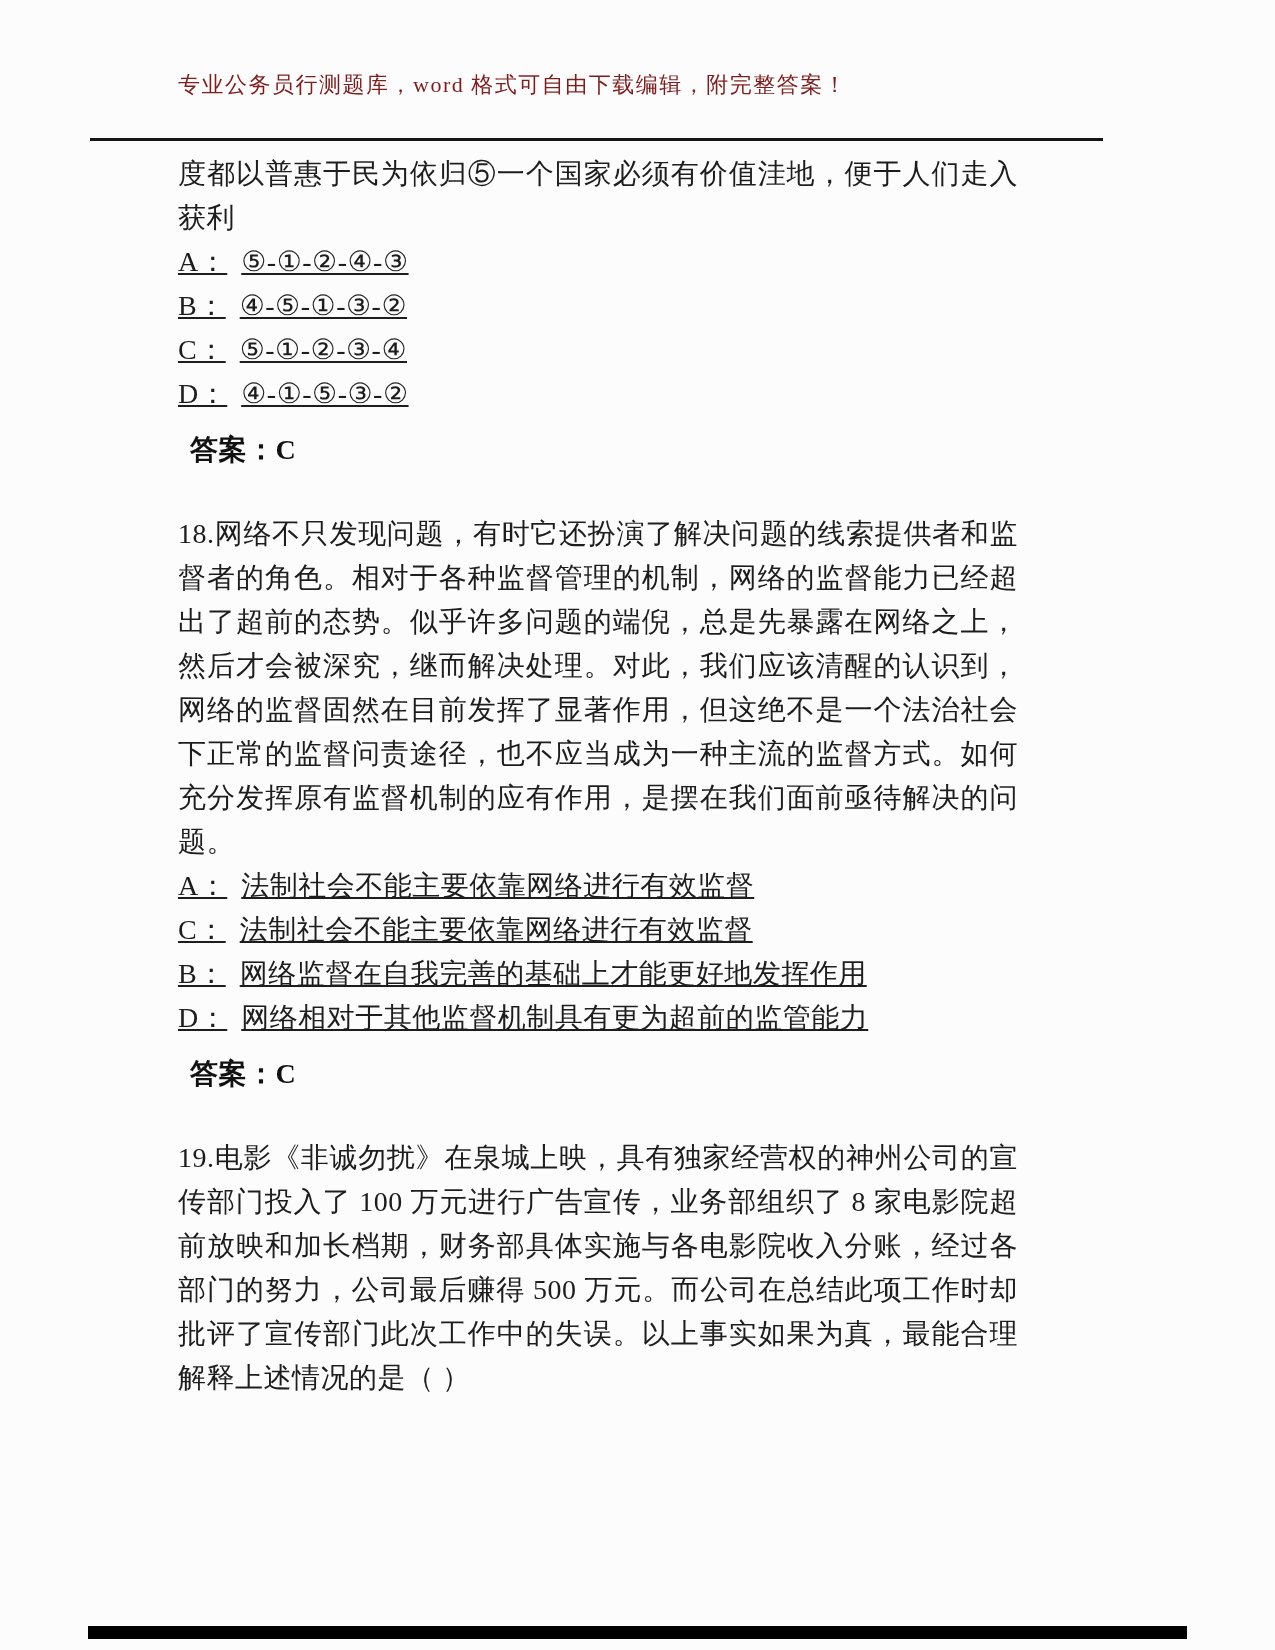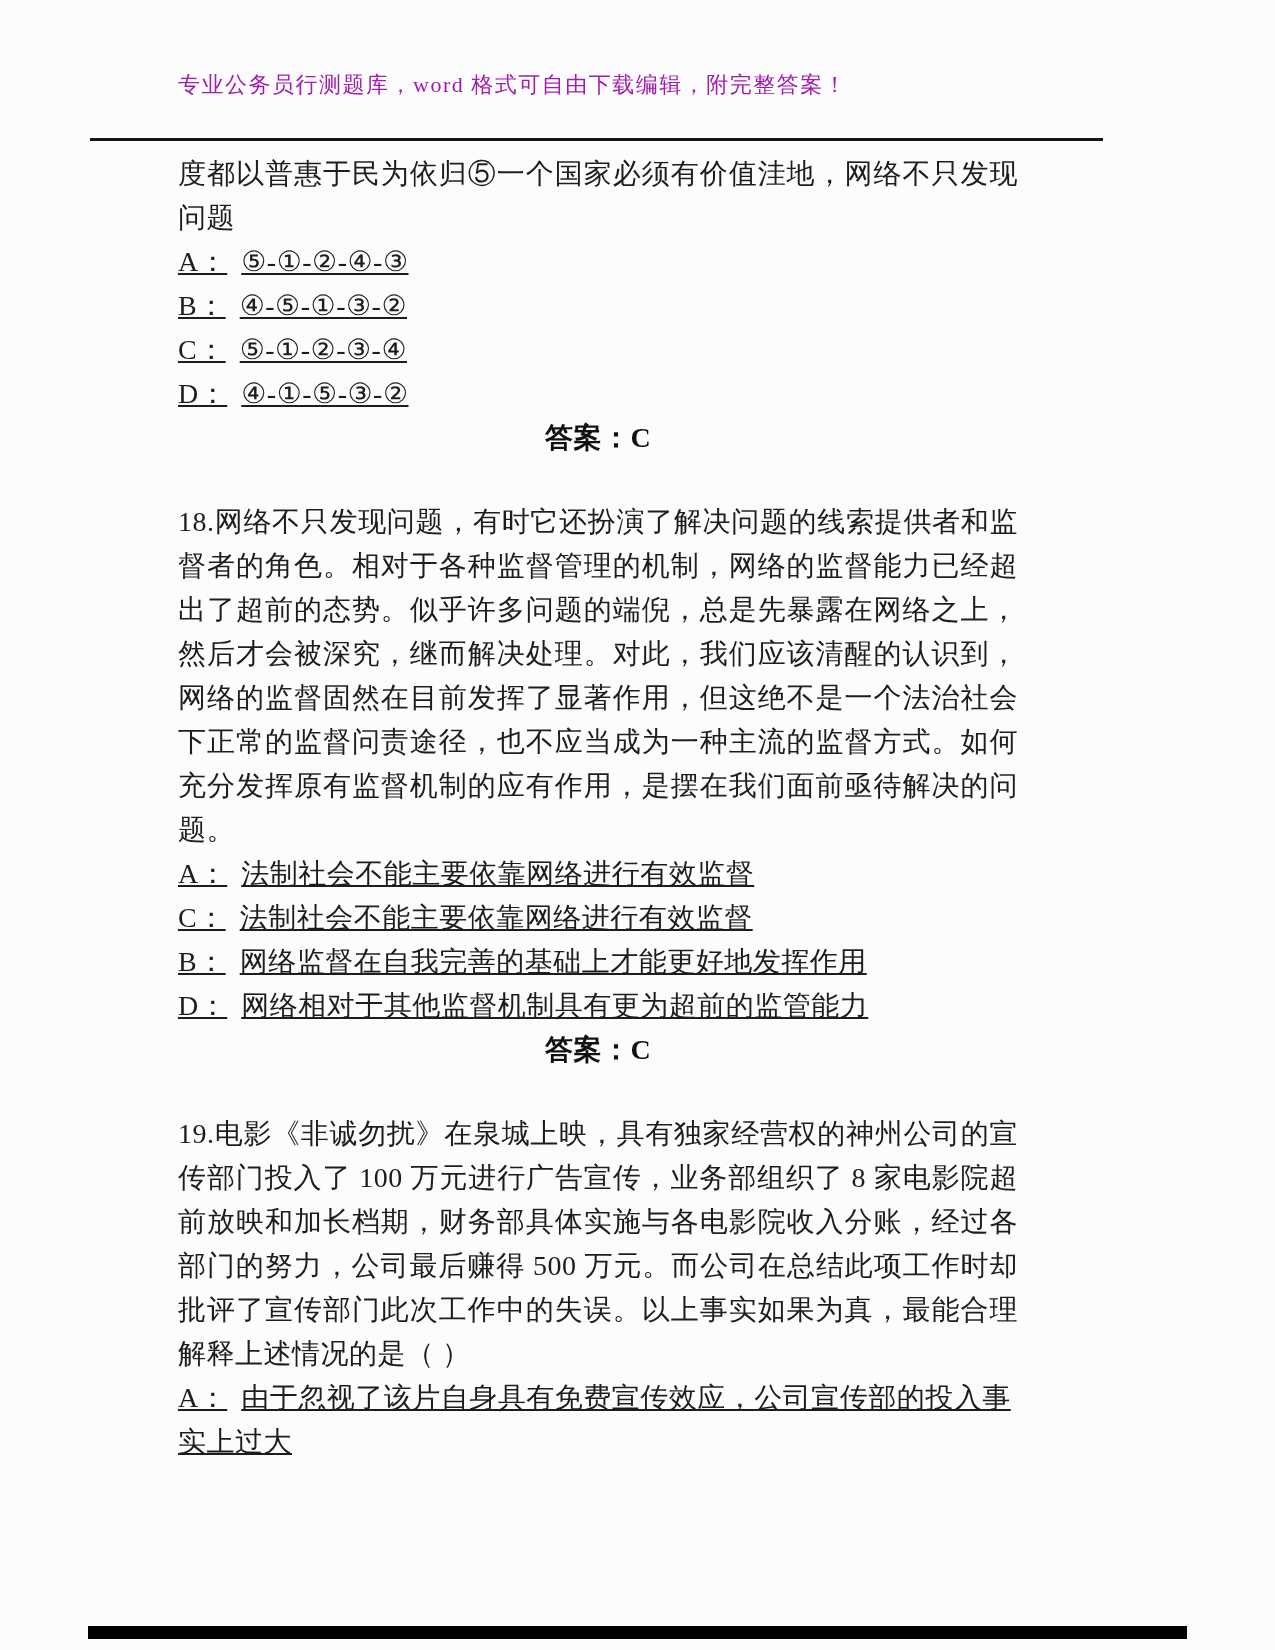--- a/index.html
+++ b/index.html
@@ -15,21 +15,21 @@
     font-family: "Liberation Serif", "DejaVu Serif", serif;
     color: #1d1d1d;
     overflow: hidden;
   }
   .doc-header {
     position: absolute;
     left: 178px;
     top: 70px;
     font-size: 22px;
     letter-spacing: 1.5px;
-    color: #a21caf;
+    color: #7f1d1d;
   }
   .header-rule {
     position: absolute;
     left: 90px;
     top: 138px;
     width: 1013px;
     height: 3px;
     background: #161616;
   }
   .content {
@@ -51,25 +51,24 @@
   }
   .option {
     margin: 0;
     letter-spacing: 0.5px;
     text-decoration: underline;
   }
   .option-label {
     margin-right: 14px;
   }
   .answer {
-    margin: 0;
+    margin: 12px;
     font-weight: bold;
     color: #111;
     letter-spacing: 0.5px;
-    text-align: center;
   }
   .footer-bar {
     position: absolute;
     left: 88px;
     top: 1626px;
     width: 1099px;
     height: 13px;
     background: #000;
   }
 </style>
@@ -78,21 +77,21 @@
 
 <div class="page">
 
   <div class="doc-header">专业公务员行测题库，word 格式可自由下载编辑，附完整答案！</div>
 
   <div class="header-rule"></div>
 
   <div class="content">
 
     <div class="question">
-      <p class="stem">度都以普惠于民为依归⑤一个国家必须有价值洼地，网络不只发现问题</p>
+      <p class="stem">度都以普惠于民为依归⑤一个国家必须有价值洼地，便于人们走入获利</p>
       <p class="option">
         <span class="option-label">A：</span><span>⑤-①-②-④-③</span>
       </p>
       <p class="option">
         <span class="option-label">B：</span><span>④-⑤-①-③-②</span>
       </p>
       <p class="option">
         <span class="option-label">C：</span><span>⑤-①-②-③-④</span>
       </p>
       <p class="option">
@@ -113,22 +112,19 @@
         <span class="option-label">B：</span><span>网络监督在自我完善的基础上才能更好地发挥作用</span>
       </p>
       <p class="option">
         <span class="option-label">D：</span><span>网络相对于其他监督机制具有更为超前的监管能力</span>
       </p>
       <p class="answer">答案：C</p>
     </div>
 
     <div class="question">
       <p class="stem">19.电影《非诚勿扰》在泉城上映，具有独家经营权的神州公司的宣传部门投入了 100 万元进行广告宣传，业务部组织了 8 家电影院超前放映和加长档期，财务部具体实施与各电影院收入分账，经过各部门的努力，公司最后赚得 500 万元。而公司在总结此项工作时却批评了宣传部门此次工作中的失误。以上事实如果为真，最能合理解释上述情况的是（ ）</p>
-      <p class="option">
-        <span class="option-label">A：</span><span>由于忽视了该片自身具有免费宣传效应，公司宣传部的投入事实上过大</span>
-      </p>
     </div>
 
   </div>
 
   <div class="footer-bar"></div>
 
 </div>
 
 </body></html>

